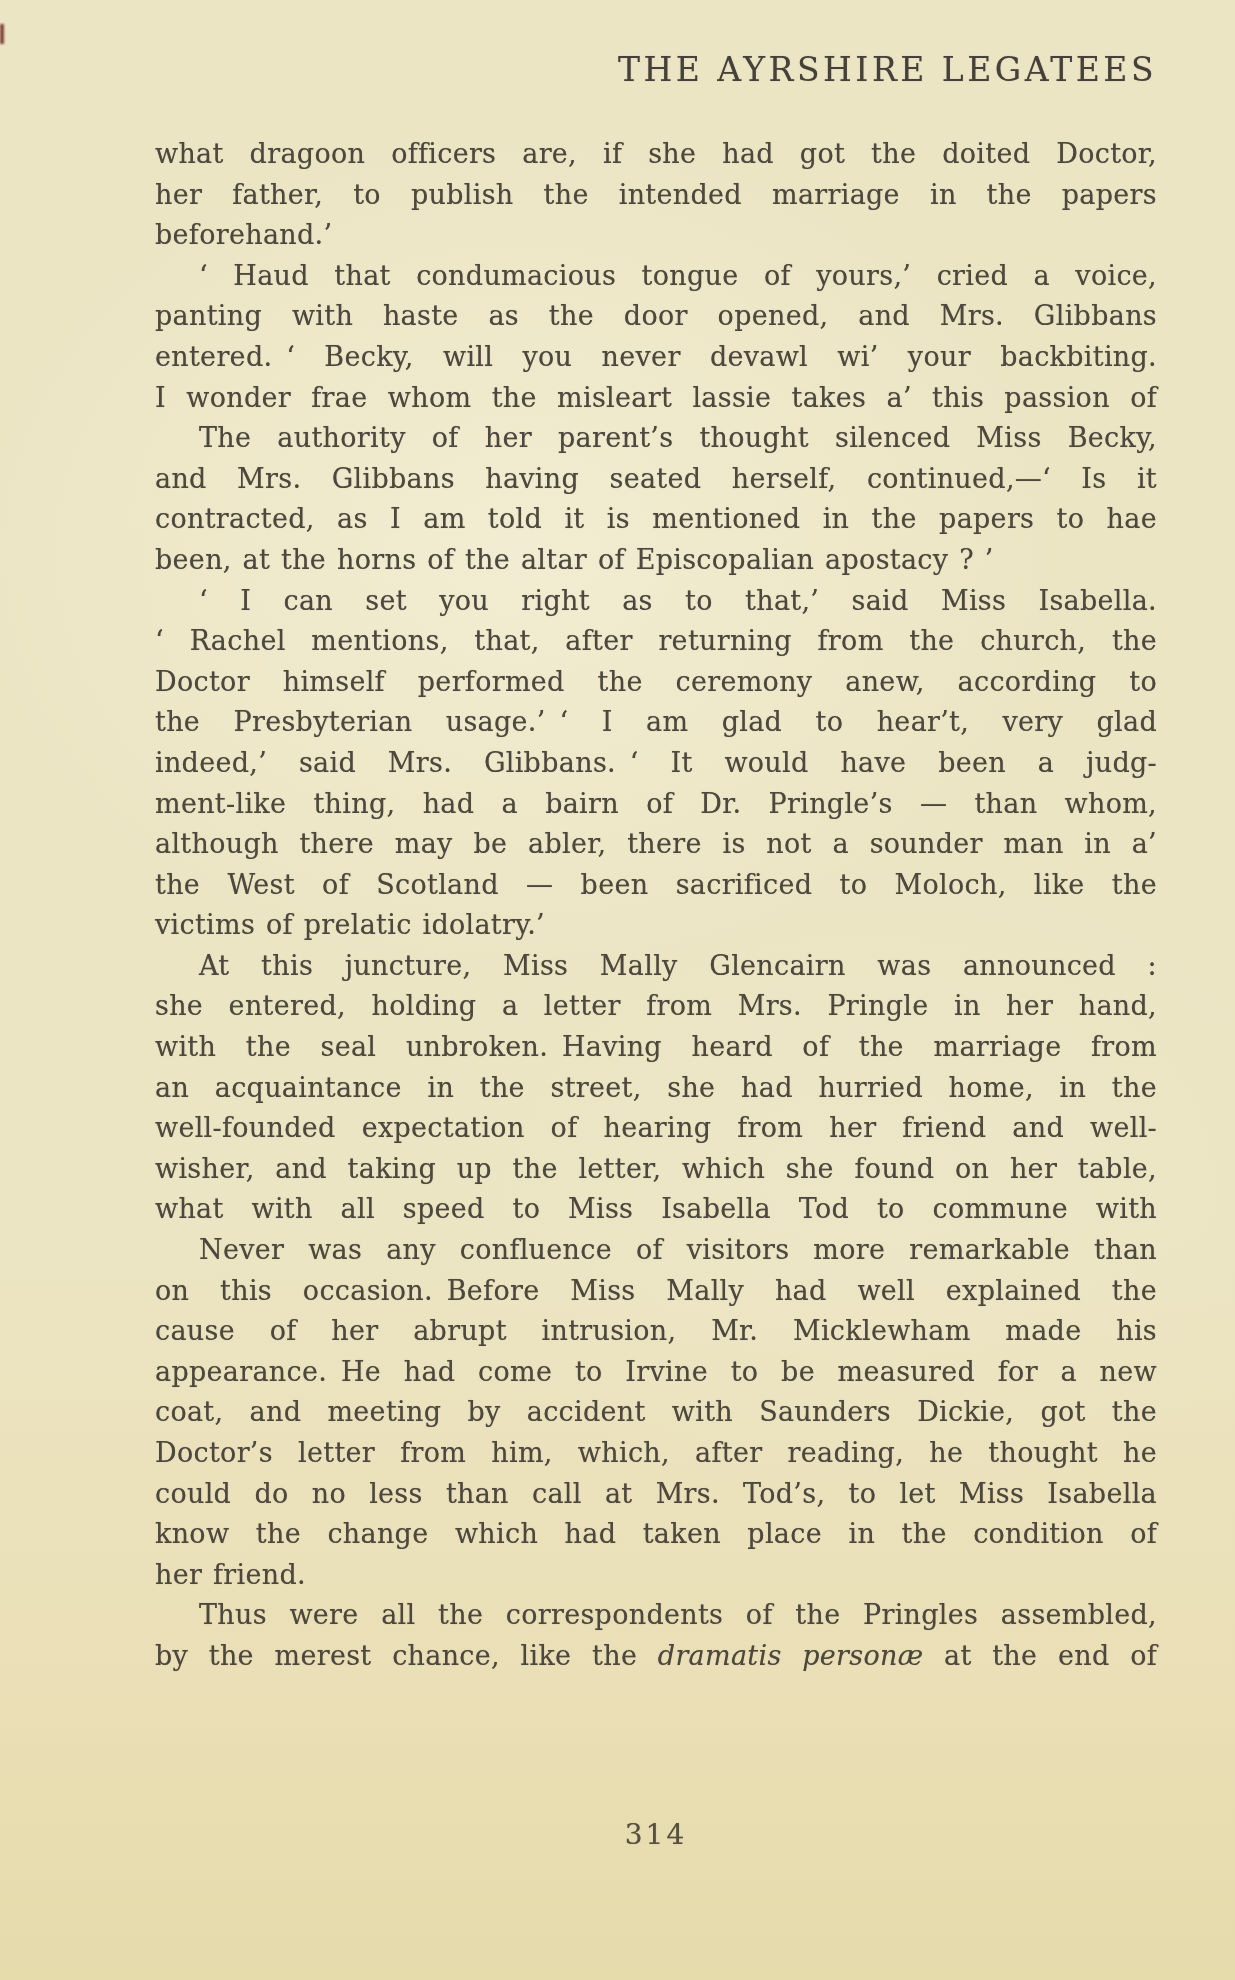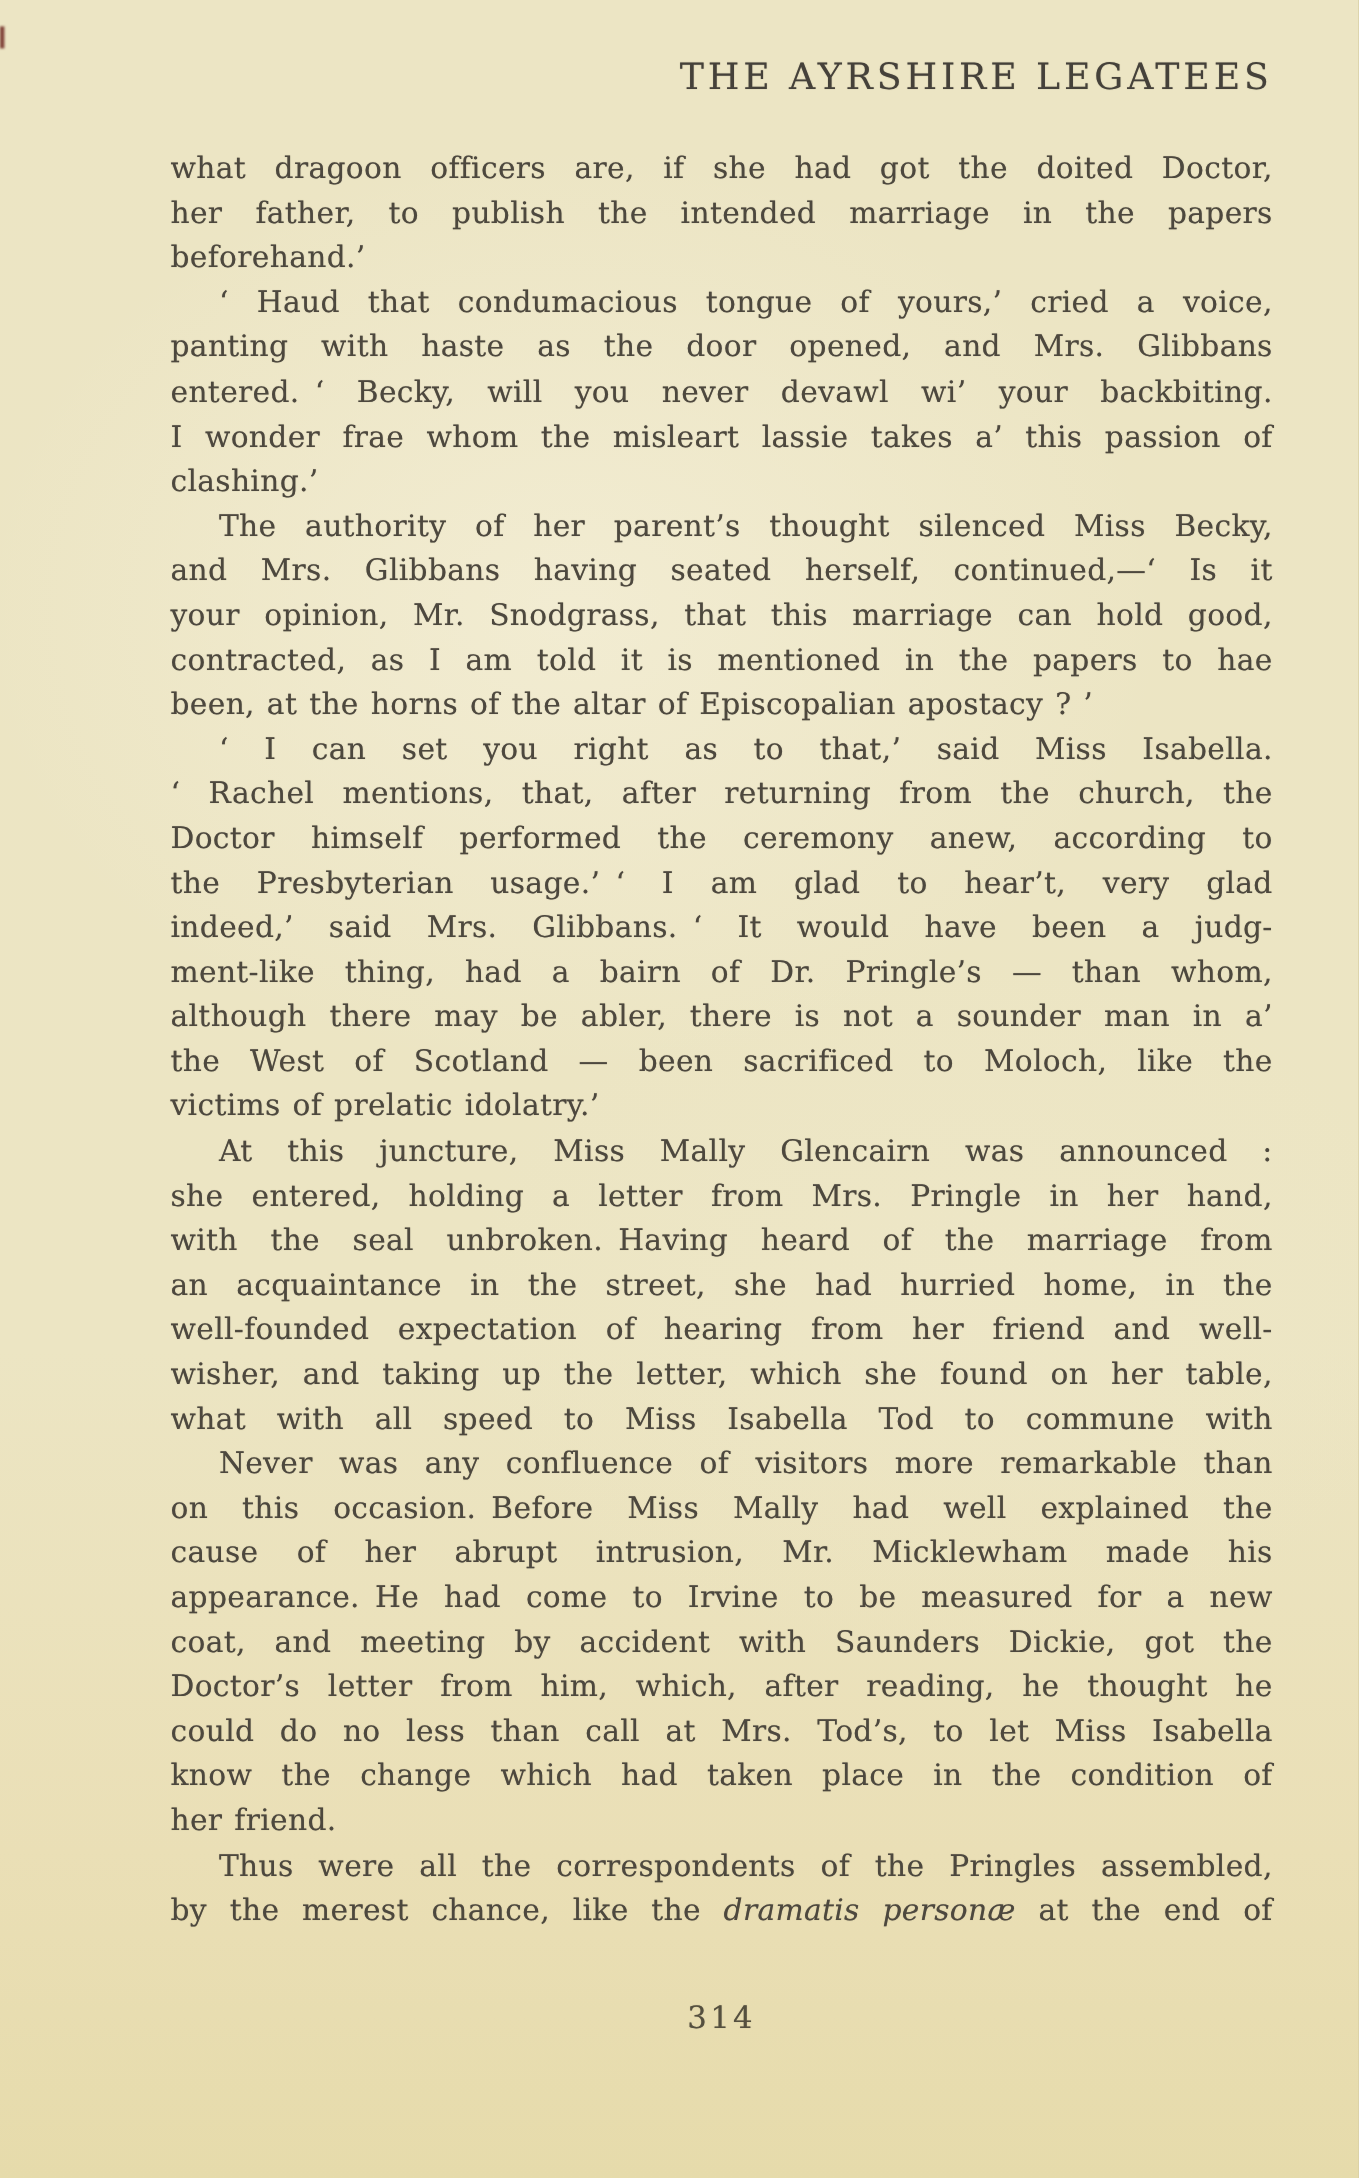--- a/index.html
+++ b/index.html
@@ -79,26 +79,24 @@
       <div class="para">
         <div class="line"><span>what dragoon officers are, if she had got the doited Doctor,</span></div>
         <div class="line"><span>her father, to publish the intended marriage in the papers</span></div>
         <div class="line last"><span>beforehand.’</span></div>
       </div>
       <div class="para">
         <div class="line first"><span>‘ Haud that condumacious tongue of yours,’ cried a voice,</span></div>
         <div class="line"><span>panting with haste as the door opened, and Mrs. Glibbans</span></div>
         <div class="line"><span>entered. ‘ Becky, will you never devawl wi’ your backbiting.</span></div>
         <div class="line"><span>I wonder frae whom the misleart lassie takes a’ this passion of</span></div>
-        <div class="line last"><span>clashing.’</span></div>
       </div>
       <div class="para">
         <div class="line first"><span>The authority of her parent’s thought silenced Miss Becky,</span></div>
         <div class="line"><span>and Mrs. Glibbans having seated herself, continued,—‘ Is it</span></div>
-        <div class="line"><span>your opinion, Mr. Snodgrass, that this marriage can hold good,</span></div>
         <div class="line"><span>contracted, as I am told it is mentioned in the papers to hae</span></div>
         <div class="line last"><span>been, at the horns of the altar of Episcopalian apostacy ? ’</span></div>
       </div>
       <div class="para">
         <div class="line first"><span>‘ I can set you right as to that,’ said Miss Isabella.</span></div>
         <div class="line"><span>‘ Rachel mentions, that, after returning from the church, the</span></div>
         <div class="line"><span>Doctor himself performed the ceremony anew, according to</span></div>
         <div class="line"><span>the Presbyterian usage.’ ‘ I am glad to hear’t, very glad</span></div>
         <div class="line"><span>indeed,’ said Mrs. Glibbans. ‘ It would have been a judg-</span></div>
         <div class="line"><span>ment-like thing, had a bairn of Dr. Pringle’s — than whom,</span></div>

